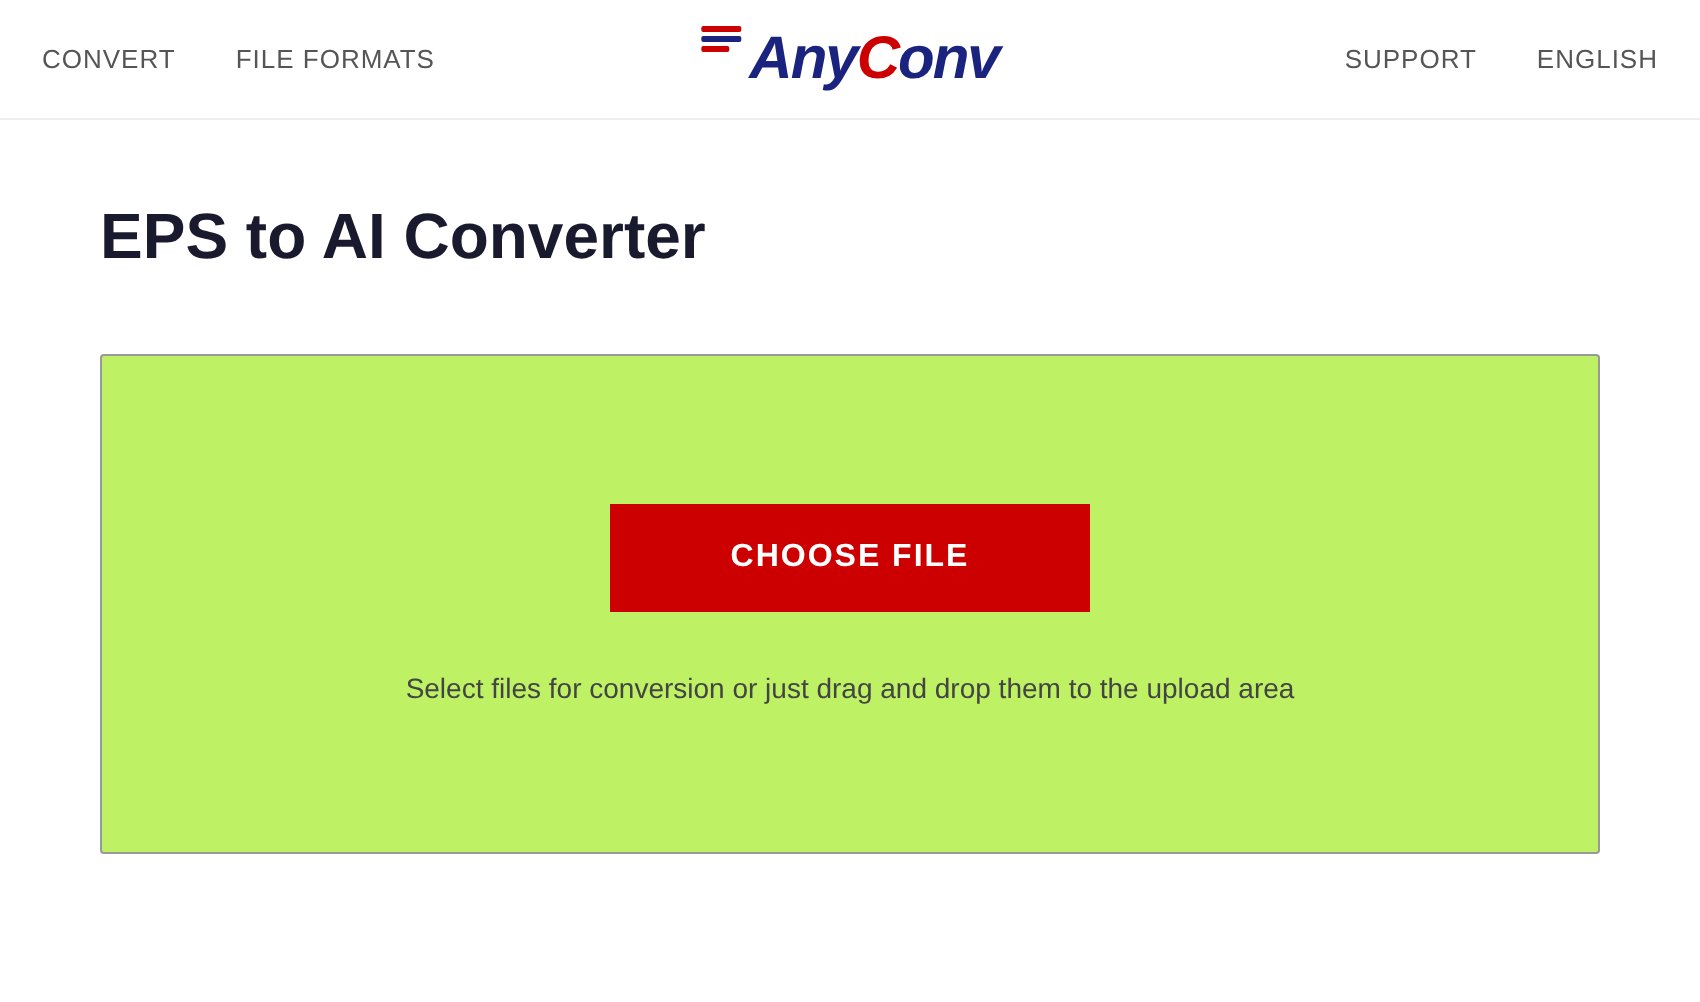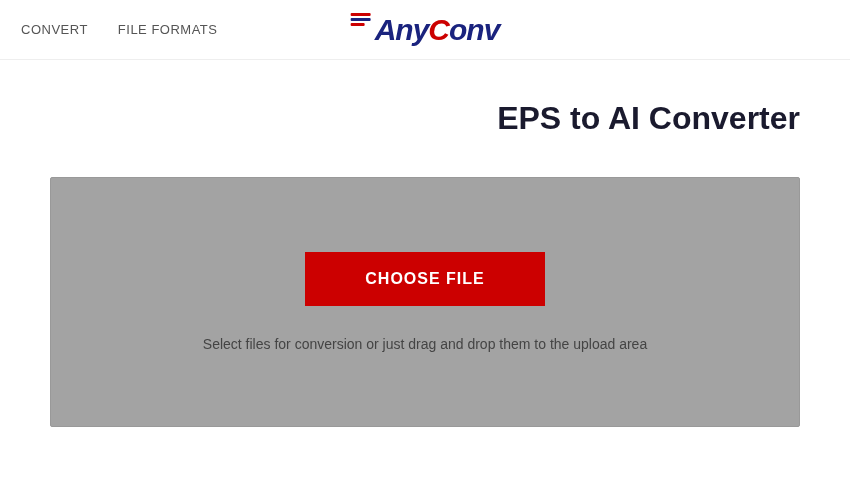--- a/index.html
+++ b/index.html
@@ -87,37 +87,37 @@
       gap: 30px;
       align-items: center;
     }
 
     
     main {
       padding: 40px 50px;
     }
 
     .page-title {
-      text-align: right;
+      text-align: left;
       font-size: 32px;
       font-weight: bold;
       color: #1a1a2e;
       margin-bottom: 40px;
     }
 
     .upload-area {
       border: 1.5px solid #999;
       border-radius: 2px;
       padding: 60px 20px;
       display: flex;
       flex-direction: column;
       align-items: center;
       justify-content: center;
       min-height: 250px;
-      background: #a3a3a3;
+      background: #bef264;
     }
 
     .choose-file-btn {
       background: #cc0000;
       color: #fff;
       border: none;
       padding: 18px 60px;
       font-size: 16px;
       font-weight: bold;
       letter-spacing: 1px;
@@ -147,20 +147,24 @@
         <div class="flag-line flag-line-1"></div>
         <div class="flag-line flag-line-2"></div>
         <div class="flag-line flag-line-3"></div>
       </div>
       <span class="anyconv-logo">
         <span>Any</span><span class="conv-o">C</span><span>onv</span>
       </span>
     </div>
   </div>
 
+  <nav class="nav-right">
+    <a class="nav-link">SUPPORT</a>
+    <a class="nav-link">ENGLISH</a>
+  </nav>
 </header>
 
 <main>
   <h1 class="page-title">EPS to AI Converter</h1>
 
   <div class="upload-area">
     <button class="choose-file-btn">CHOOSE FILE</button>
     <p class="upload-hint">Select files for conversion or just drag and drop them to the upload area</p>
   </div>
 </main>

